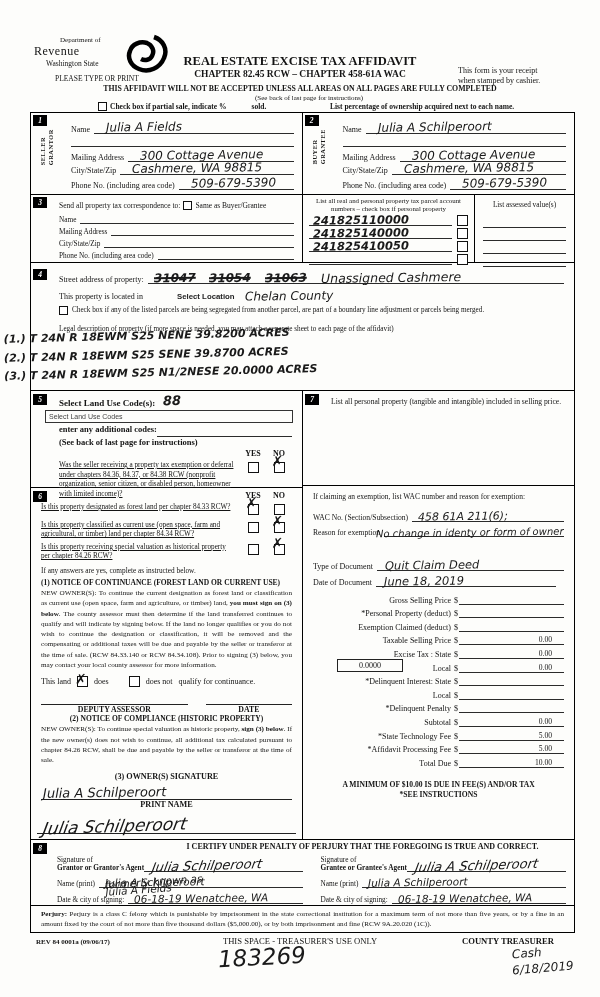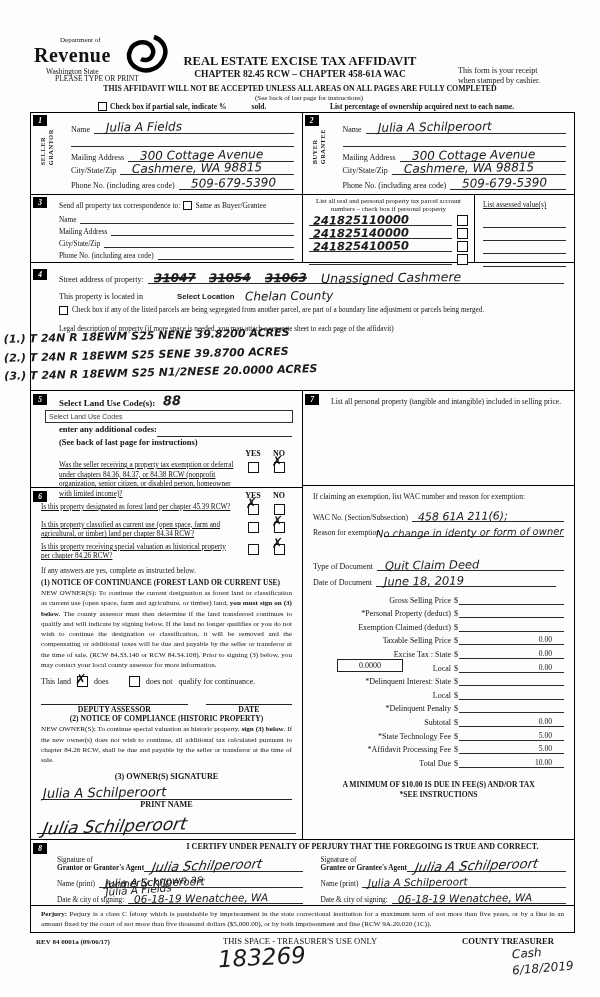--- a/index.html
+++ b/index.html
@@ -20,21 +20,21 @@
         white-space:nowrap; transform:rotate(-2deg) skewX(-12deg); }
   .tab { position:absolute; width:14px; height:11px; background:#000; color:#fff;
         font:italic bold 7.5px "Liberation Serif",serif; display:flex;
         align-items:center; justify-content:center; }
   .line { position:relative; border-bottom:1px solid #2b2b2b; flex:1; align-self:flex-end; }
   .fl { display:flex; align-items:flex-end; }
 
   
   .logo { position:absolute; left:34px; top:36px; display:flex; }
   .logo .dept { font-size:7px; padding-left:26px; }
-  .logo .rev  { font-size:20px; font-weight:bold; letter-spacing:.5px; }
+  .logo .rev  { font-size:12px; font-weight:normal; letter-spacing:.5px; }
   .logo .state{ font-size:7.5px; padding-left:12px; }
   .swirl { position:absolute; left:90px; top:-2px; }
   .title    { position:absolute; left:0; right:0; top:54px; text-align:center; font-weight:bold; font-size:12.5px; }
   .chapters { position:absolute; left:0; right:0; top:69px; text-align:center; font-weight:bold; font-size:9.5px; }
   .ptp      { position:absolute; left:55px; top:74px; font-size:7.5px; }
   .receipt  { position:absolute; left:458px; top:66px; font-size:8px; line-height:10px; }
   .warning  { position:absolute; left:0; right:0; top:84px; text-align:center; font-weight:bold; font-size:7.8px; }
   .seeback  { position:absolute; left:255px; top:94px; font-size:7px; }
   .partial  { position:absolute; left:98px; top:102px; font-size:7.5px; font-weight:bold; display:flex; gap:3px; align-items:center; }
   .partial .sold { margin-left:22px; }
@@ -64,21 +64,21 @@
   .c3a { position:relative; width:272px; border-right:1.2px solid #000; padding:3px 8px 2px 28px; }
   .c3a .tab { left:2px; top:2px; }
   .c3a .hdr { font-size:7.5px; display:flex; align-items:center; gap:3px; height:14px; }
   .c3a .fl { font-size:7.3px; height:12px; }
   .c3b { position:relative; width:172px; border-right:1.2px solid #000; padding:2px 6px; }
   .c3b .hdr { font-size:6.9px; text-align:center; line-height:8px; }
   .prow { display:flex; align-items:flex-end; height:13px; }
   .prow .hw { position:absolute; left:4px; bottom:-2px; font-size:11.5px; font-weight:600; }
   .prow .cb { margin-left:5px; }
   .c3c { flex:1; padding:2px 8px; }
-  .c3c .hdr { font-size:7.3px; height:18px; padding-top:3px;text-decoration:underline; }
+  .c3c .hdr { font-size:7.3px; text-align:center; height:18px; padding-top:3px; }
   .c3c .line { height:13px; display:block; }
 
   
   .row3 { position:relative; height:128px; border-bottom:1.4px solid #000; padding:4px 10px 0 28px; }
   .row3 .tab { left:2px; top:6px; }
   .s4l1 { display:flex; align-items:flex-end; font-size:8px; height:17px; }
   .struck { font-size:12px; font-weight:600; text-decoration:line-through;
             text-decoration-thickness:2.2px; margin:0 14px -2px 0; }
   .s4l2 { display:flex; align-items:flex-end; gap:10px; font-size:8px; height:17px; }
   .sel-loc { font-family:"Liberation Sans",sans-serif; font-weight:bold; font-size:7.8px; color:#222; margin-left:24px; }
@@ -385,21 +385,21 @@
           </div>
         </div>
 
         <div class="s6">
           <span class="tab">6</span>
           <div class="ynhead">
               <span>YES</span>
               <span>NO</span>
             </div>
           <div class="qrow">
-            <span class="qtxt">Is this property designated as forest land per chapter 45.39 RCW?</span>
+            <span class="qtxt">Is this property designated as forest land per chapter 84.33 RCW?</span>
             <span class="cbc"><span class="cb big checked"></span></span>
             <span class="cbc"><span class="cb big"></span></span>
           </div>
           <div class="qrow">
             <span class="qtxt">Is this property classified as current use (open space, farm and agricultural, or timber) land per chapter 84.34 RCW?</span>
             <span class="cbc"><span class="cb big"></span></span>
             <span class="cbc"><span class="cb big checked"></span></span>
           </div>
           <div class="qrow">
             <span class="qtxt">Is this property receiving special valuation as historical property per chapter 84.26 RCW?</span>

